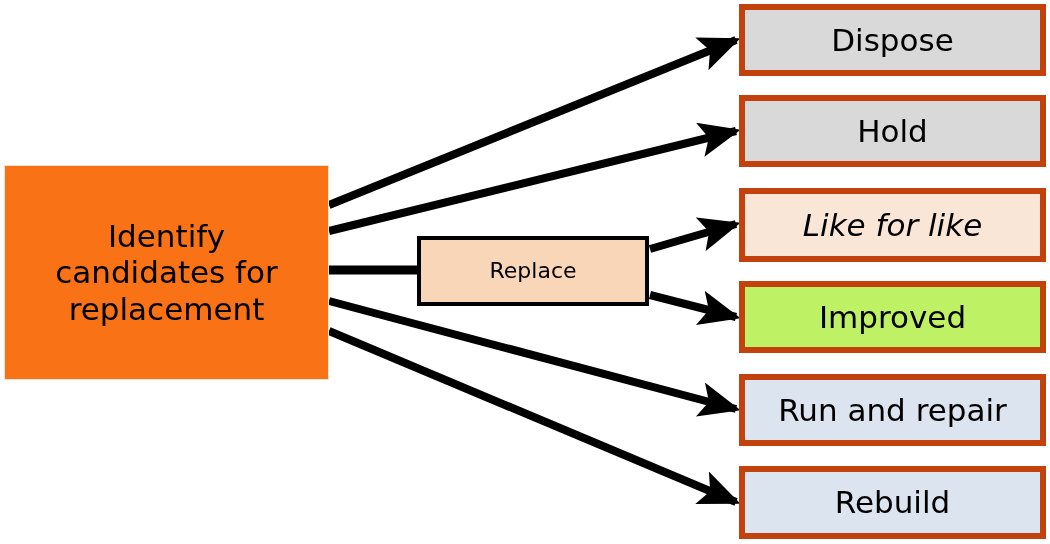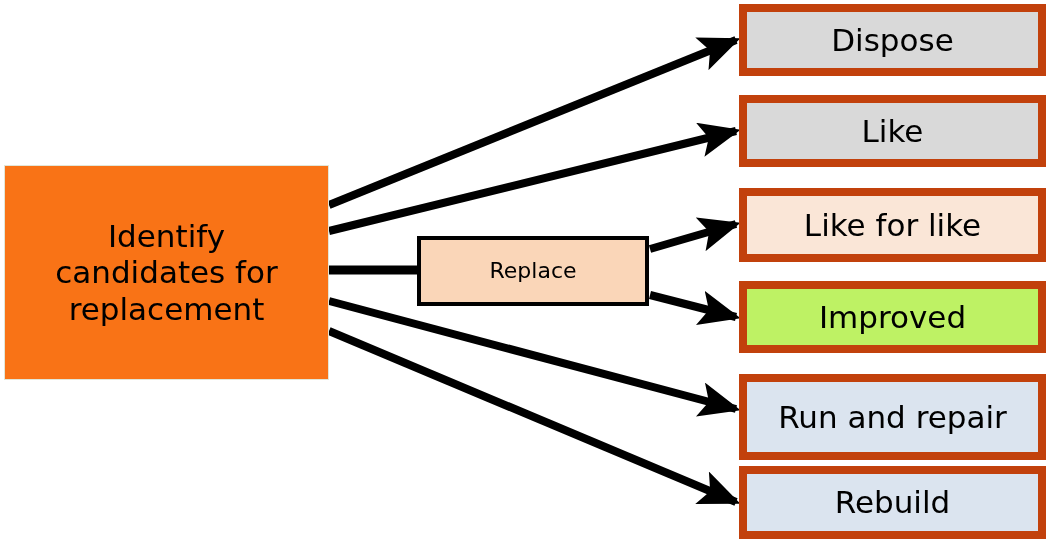--- a/index.html
+++ b/index.html
@@ -36,21 +36,21 @@
   }
   .node-source {
     border: 1px solid #e2e6d8;
     font-size: 31px;
   }
   .node-mid {
     border: 4px solid #000000;
     font-size: 22px;
   }
   .node-out {
-    border: 8px solid #c2410c;
+    border: 6px solid #c2410c;
     font-size: 31px;
   }
 </style>
 </head>
 <body>
 
 <div id="canvas">
 
   <svg id="edges" viewBox="0 0 1050 544" xmlns="http://www.w3.org/2000/svg">
     <defs>
@@ -74,20 +74,20 @@
 candidates for
 replacement</span>
   </div>
 
   <div class="node node-mid" style="left: 417px; top: 236px; width: 232px; height: 70px; background: rgb(250, 214, 184);">
     <span>Replace</span>
   </div>
 
   <div id="outcome-nodes">
       <div class="node node-out" style="left: 739px; top: 4px; width: 307px; height: 72px; background: rgb(217, 217, 217);"><span>Dispose</span></div>
-      <div class="node node-out" style="left: 739px; top: 95px; width: 307px; height: 72px; background: rgb(217, 217, 217);"><span>Like</span></div>
-      <div class="node node-out" style="left: 739px; top: 188px; width: 307px; height: 74px; background: rgb(250, 230, 215);"><span>Like for like</span></div>
+      <div class="node node-out" style="left: 739px; top: 95px; width: 307px; height: 72px; background: rgb(217, 217, 217);"><span>Hold</span></div>
+      <div class="node node-out" style="left: 739px; top: 188px; width: 307px; height: 74px; background: rgb(250, 230, 215); font-style: italic;"><span>Like for like</span></div>
       <div class="node node-out" style="left: 739px; top: 281px; width: 307px; height: 72px; background: #bef264;"><span>Improved</span></div>
-      <div class="node node-out" style="left: 739px; top: 374px; width: 307px; height: 86px; background: rgb(219, 228, 239);"><span>Run and repair</span></div>
+      <div class="node node-out" style="left: 739px; top: 374px; width: 307px; height: 72px; background: rgb(219, 228, 239);"><span>Run and repair</span></div>
       <div class="node node-out" style="left: 739px; top: 466px; width: 307px; height: 73px; background: rgb(219, 228, 239);"><span>Rebuild</span></div>
     </div>
 
 </div>
 
 </body></html>

